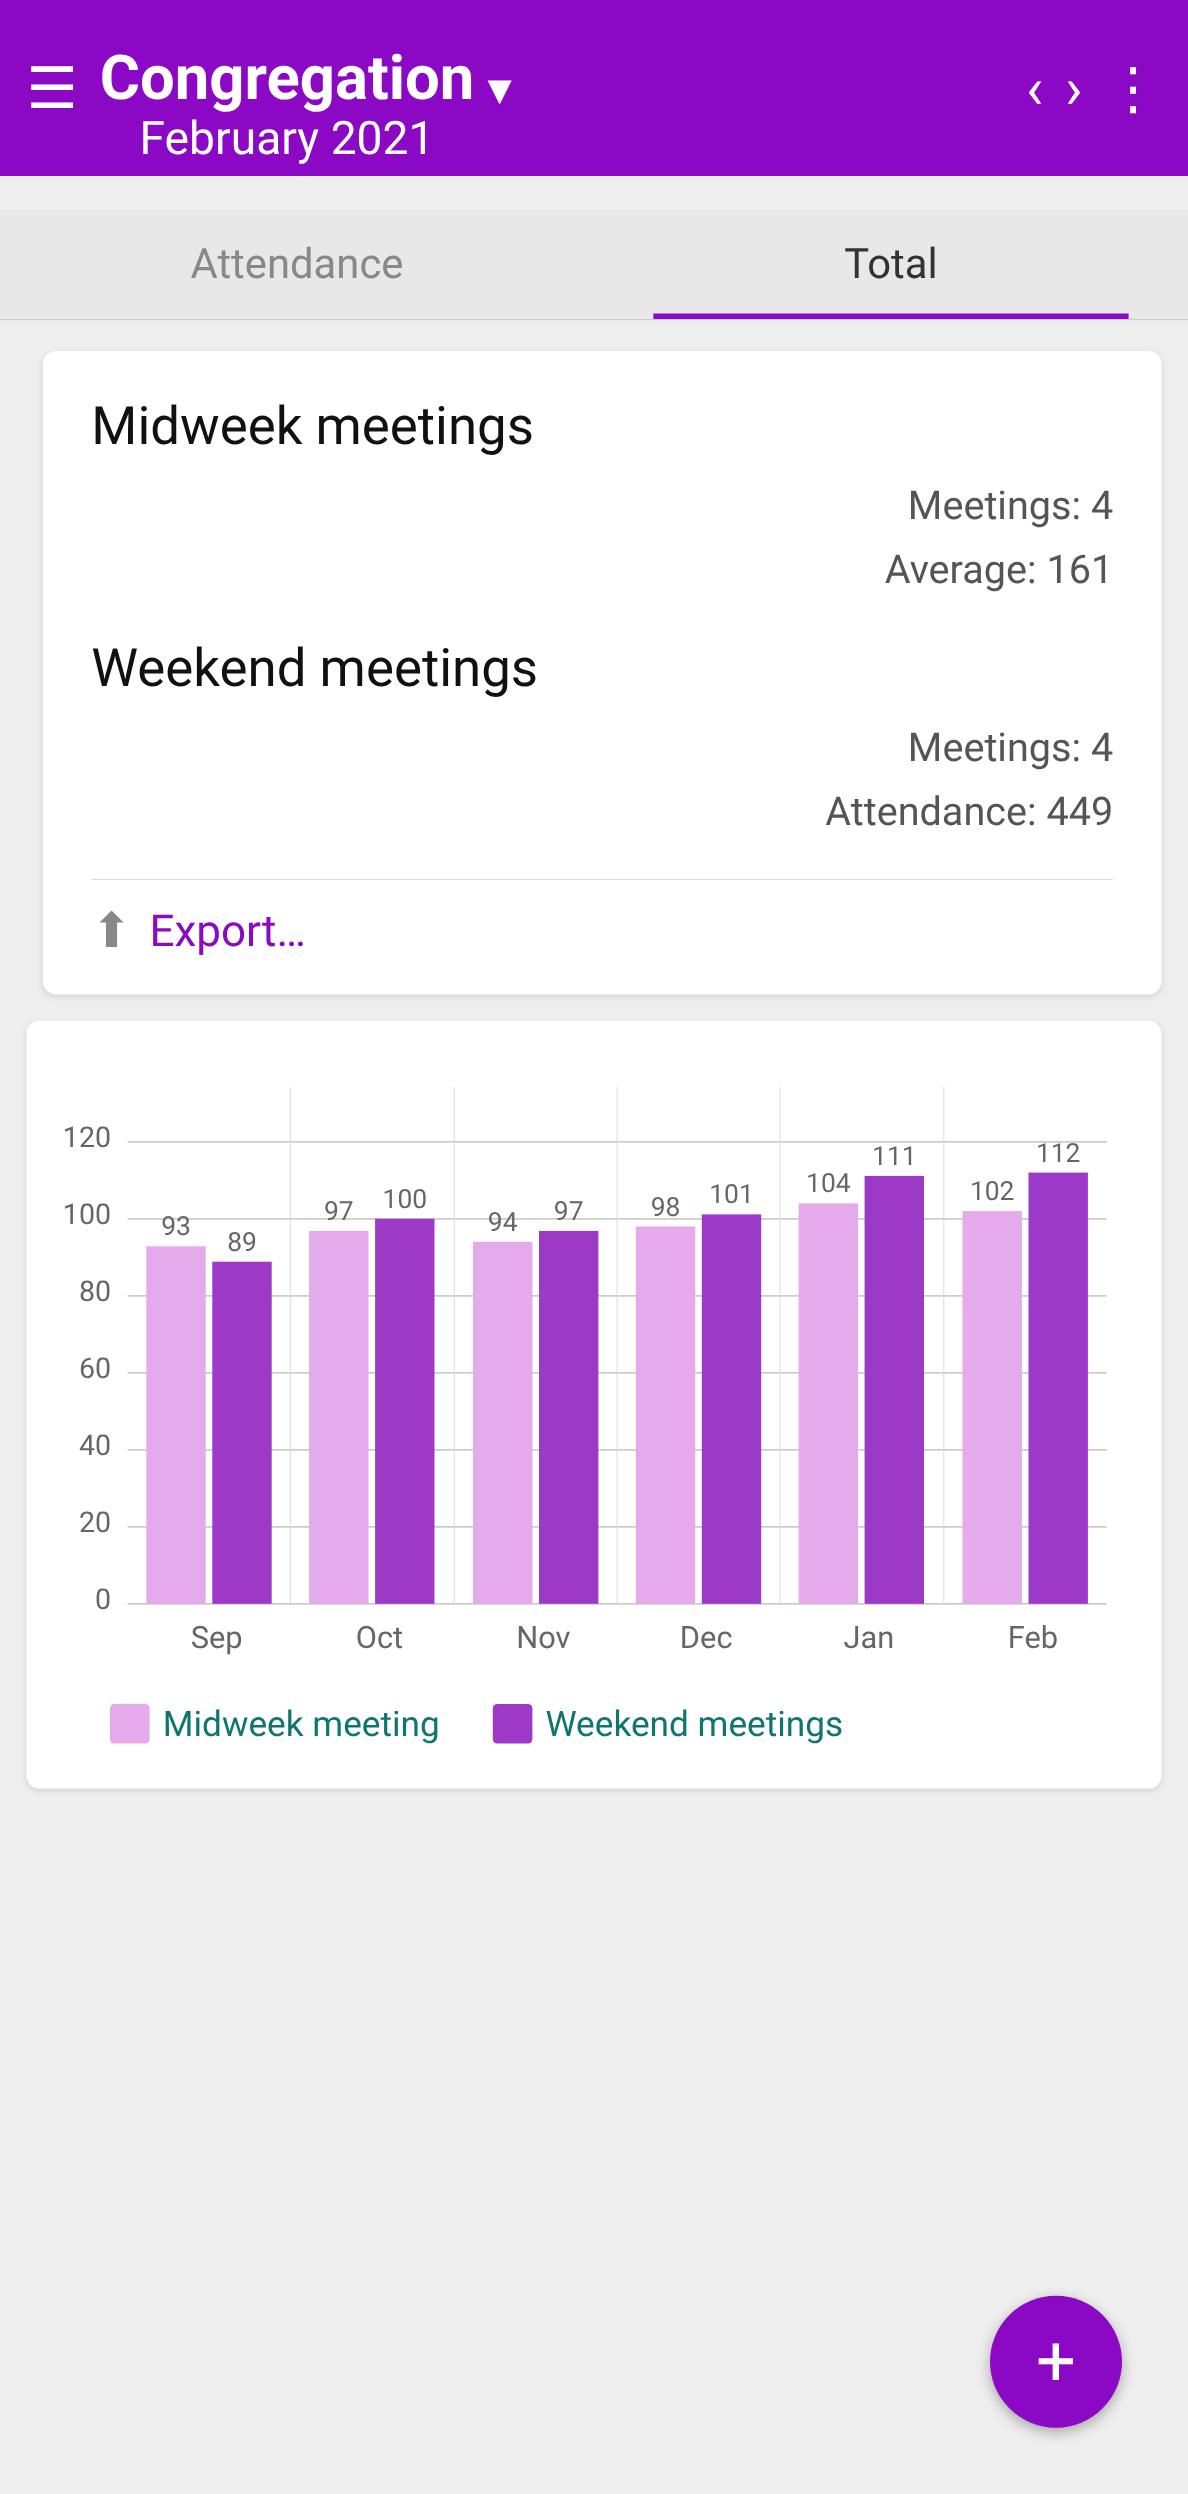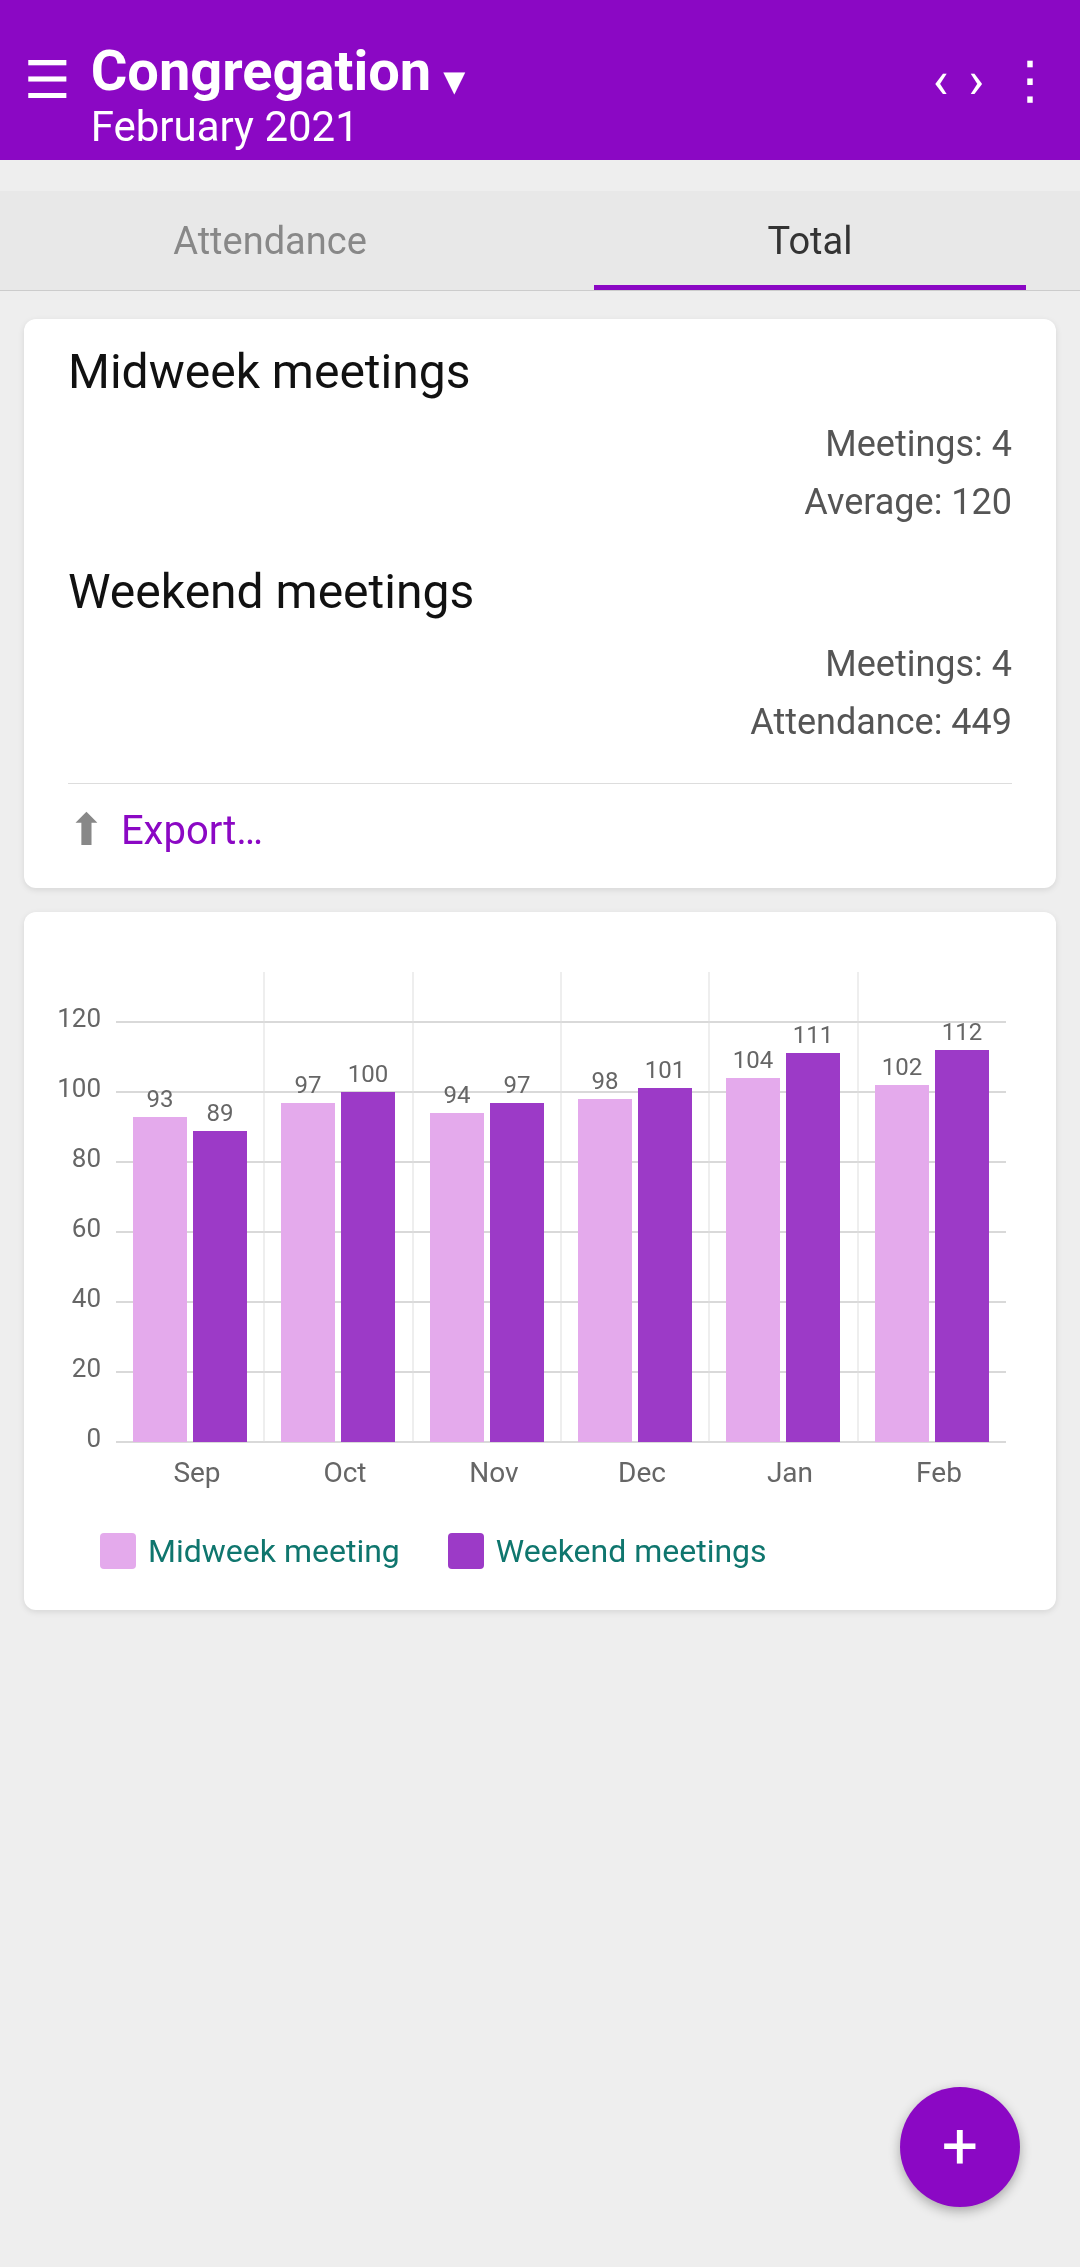--- a/index.html
+++ b/index.html
@@ -42,20 +42,21 @@
     .header-title-main {
       color: white;
       font-size: 56px;
       font-weight: bold;
       line-height: 1.1;
     }
     .header-title-sub {
       color: white;
       font-size: 42px;
       font-weight: normal;
+      text-align: center;
     }
     .header-dropdown-icon {
       color: white;
       font-size: 44px;
       cursor: pointer;
     }
     .header-nav-icons {
       display: flex;
       align-items: center;
       gap: 20px;
@@ -107,22 +108,23 @@
       padding: 28px 24px;
       display: flex;
       flex-direction: column;
       gap: 24px;
     }
 
     
     .card {
       background: white;
       border-radius: 12px;
-      padding: 24px 44px 32px 44px;
+      padding: 40px 44px 32px 44px;
       box-shadow: 0 2px 6px rgba(0,0,0,0.1);
+      margin-left: 15px;
     }
 
     .section-title {
       font-size: 48px;
       color: #111111;
       font-weight: normal;
       margin-bottom: 16px;
     }
 
     .stats-block {
@@ -247,21 +249,21 @@
 </div>
 
 <div class="content">
 
   <div class="card">
 
     <div>
       <div class="section-title">Midweek meetings</div>
       <div class="stats-block">
         <div class="stat-line">Meetings: 4</div>
-        <div class="stat-line">Average: 120</div>
+        <div class="stat-line">Average: 161</div>
       </div>
     </div>
 
     <div>
       <div class="section-title">Weekend meetings</div>
       <div class="stats-block">
         <div class="stat-line">Meetings: 4</div>
         <div class="stat-line">Attendance: 449</div>
       </div>
     </div>

